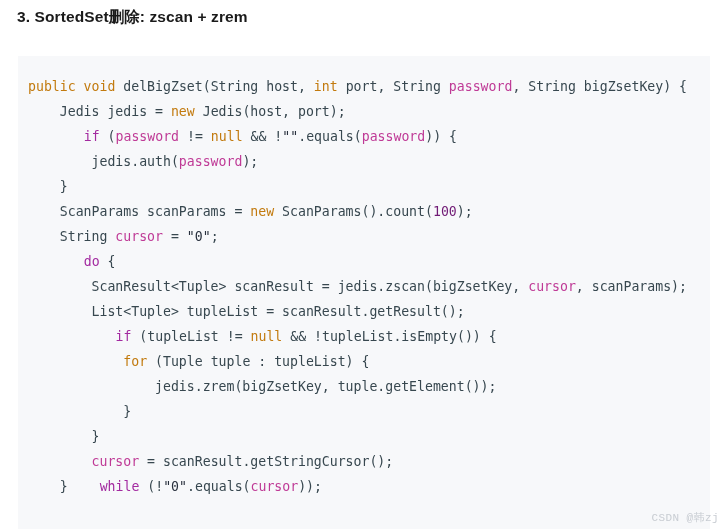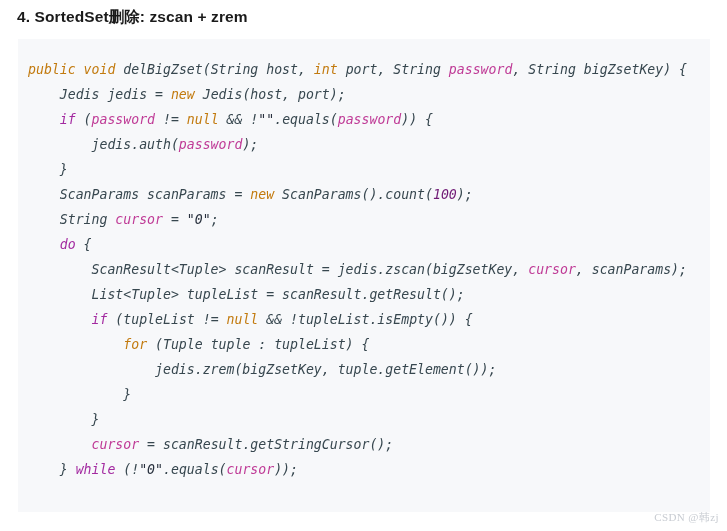--- a/index.html
+++ b/index.html
@@ -23,63 +23,62 @@
     font-size: 15.5px;
     font-weight: 600;
     color: #1a1a1a;
     letter-spacing: 0.1px;
     white-space: nowrap;
   }
 
   #code-block {
     position: absolute;
     left: 18px;
-    top: 39px;
+    top: 56px;
     width: 692px;
     height: 473px;
     background: #f7f8fa;
     box-sizing: border-box;
     overflow: hidden;
-    font-style: italic;
   }
 
   #code-pre {
     margin: 0;
     padding: 18px 0 0 10px;
     font-family: "DejaVu Sans Mono", "Liberation Mono", monospace;
     font-size: 13.2px;
     line-height: 25px;
     white-space: pre;
     color: #37474f;
     tab-size: 4;
   }
 
   .ln { display: block; min-height: 25px; }
 
   
   .kw-o  { color: #c27a0e; }   
-  .kw-p  { color: #a32aa0; }   
+  .kw-p  { color: #a32aa0; margin-left: 24px; }   
   .var   { color: #bf3a96; }   
   .plain { color: #37474f; }
   .str   { color: #28303d; }
   .num   { color: #701a75; }
 
   #watermark {
     position: absolute;
     right: 8px;
     bottom: 6px;
-    font-family: Liberation Serif, serif;
+    font-family: Liberation Mono, monospace;
     font-size: 11px;
     color: #c8ccd2;
     letter-spacing: 0.4px;
     white-space: nowrap;
   }
 </style>
 </head>
 <body>
 
-<div id="page-title">4. SortedSet删除: zscan + zrem</div>
+<div id="page-title">3. SortedSet删除: zscan + zrem</div>
 
 <div id="code-block">
   <pre id="code-pre"><span class="ln"><span class="kw-o">public</span><span class="plain"> </span><span class="kw-o">void</span><span class="plain"> delBigZset(String host, </span><span class="kw-o">int</span><span class="plain"> port, String </span><span class="var">password</span><span class="plain">, String bigZsetKey) {</span></span><span class="ln"><span class="plain">    Jedis jedis = </span><span class="kw-o">new</span><span class="plain"> Jedis(host, port);</span></span><span class="ln"><span class="plain">    </span><span class="kw-p">if</span><span class="plain"> (</span><span class="var">password</span><span class="plain"> != </span><span class="kw-o">null</span><span class="plain"> &amp;&amp; !</span><span class="str">""</span><span class="plain">.equals(</span><span class="var">password</span><span class="plain">)) {</span></span><span class="ln"><span class="plain">        jedis.auth(</span><span class="var">password</span><span class="plain">);</span></span><span class="ln"><span class="plain">    }</span></span><span class="ln"><span class="plain">    ScanParams scanParams = </span><span class="kw-o">new</span><span class="plain"> ScanParams().count(</span><span class="num">100</span><span class="plain">);</span></span><span class="ln"><span class="plain">    String </span><span class="var">cursor</span><span class="plain"> = </span><span class="str">"0"</span><span class="plain">;</span></span><span class="ln"><span class="plain">    </span><span class="kw-p">do</span><span class="plain"> {</span></span><span class="ln"><span class="plain">        ScanResult&lt;Tuple&gt; scanResult = jedis.zscan(bigZsetKey, </span><span class="var">cursor</span><span class="plain">, scanParams);</span></span><span class="ln"><span class="plain">        List&lt;Tuple&gt; tupleList = scanResult.getResult();</span></span><span class="ln"><span class="plain">        </span><span class="kw-p">if</span><span class="plain"> (tupleList != </span><span class="kw-o">null</span><span class="plain"> &amp;&amp; !tupleList.isEmpty()) {</span></span><span class="ln"><span class="plain">            </span><span class="kw-o">for</span><span class="plain"> (Tuple tuple : tupleList) {</span></span><span class="ln"><span class="plain">                jedis.zrem(bigZsetKey, tuple.getElement());</span></span><span class="ln"><span class="plain">            }</span></span><span class="ln"><span class="plain">        }</span></span><span class="ln"><span class="plain">        </span><span class="var">cursor</span><span class="plain"> = scanResult.getStringCursor();</span></span><span class="ln"><span class="plain">    } </span><span class="kw-p">while</span><span class="plain"> (!</span><span class="str">"0"</span><span class="plain">.equals(</span><span class="var">cursor</span><span class="plain">));</span></span><span class="ln">​</span><span class="ln"></span></pre>
 </div>
 
 <div id="watermark">CSDN @韩zj</div>
 
 </body></html>

